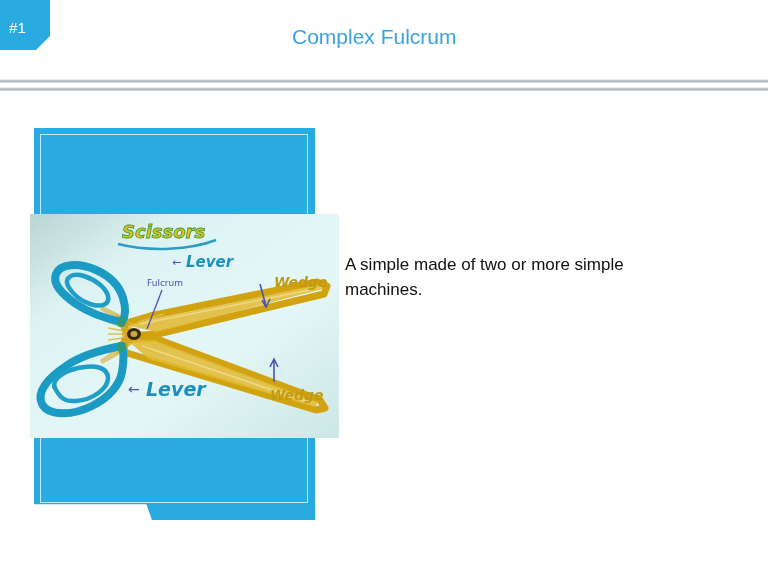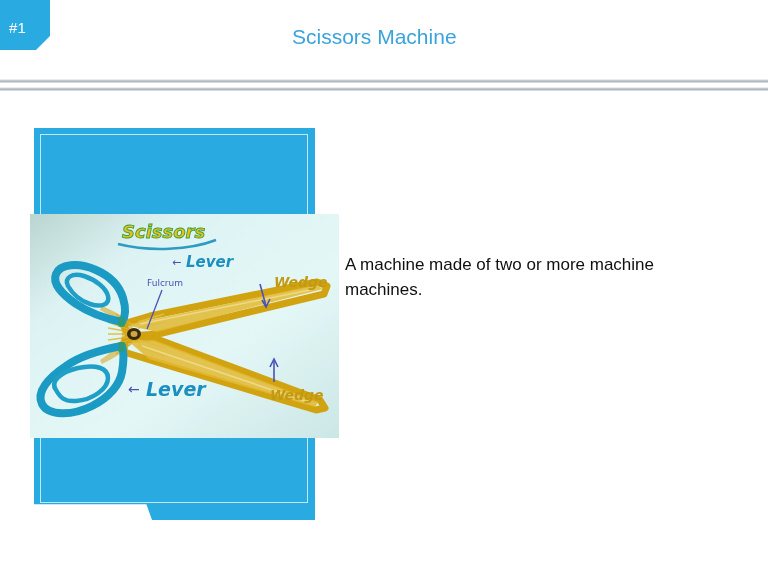--- a/index.html
+++ b/index.html
@@ -120,21 +120,21 @@
 </style>
 </head>
 <body>
 
 <div id="header">
 
   <div id="slide-number-tab">
     <span id="slide-number-label">#1</span>
   </div>
 
-  <div id="page-title">Scissors Machine</div>
+  <div id="page-title">Complex Fulcrum</div>
 </div>
 
 <div id="divider-group">
   <div class="rule" id="rule-top"></div>
   <div class="rule" id="rule-bottom"></div>
 </div>
 
 <div id="blue-panel"></div>
 <div id="blue-panel-inner-border"></div>
 
@@ -230,13 +230,13 @@
       <text class="hw" x="240" y="186" font-size="14" font-weight="bold" font-style="italic" fill="#C29A12">Wedge</text>
     </g>
 
     <g>
       <text class="hw" x="98" y="180" font-size="14" fill="#4A52B8">←</text>
       <text class="hw" x="116" y="182" font-size="19" font-weight="bold" font-style="italic" fill="#1B8FBF">Lever</text>
     </g>
   </svg>
 </div>
 
-<div id="body-text">A machine made of two or more machine machines.</div>
+<div id="body-text">A simple made of two or more simple machines.</div>
 
 </body></html>

